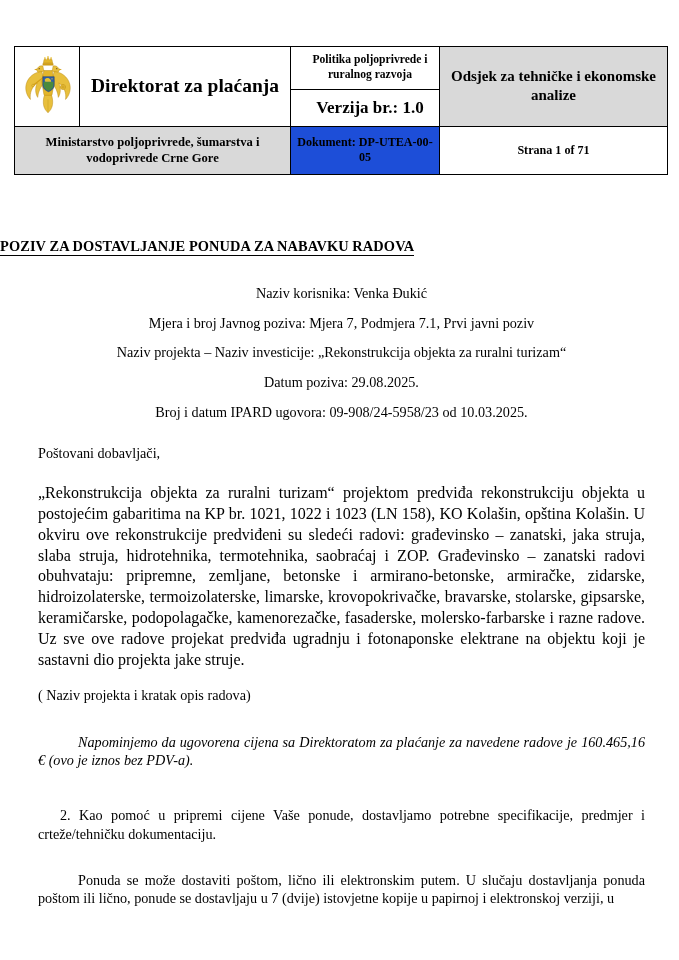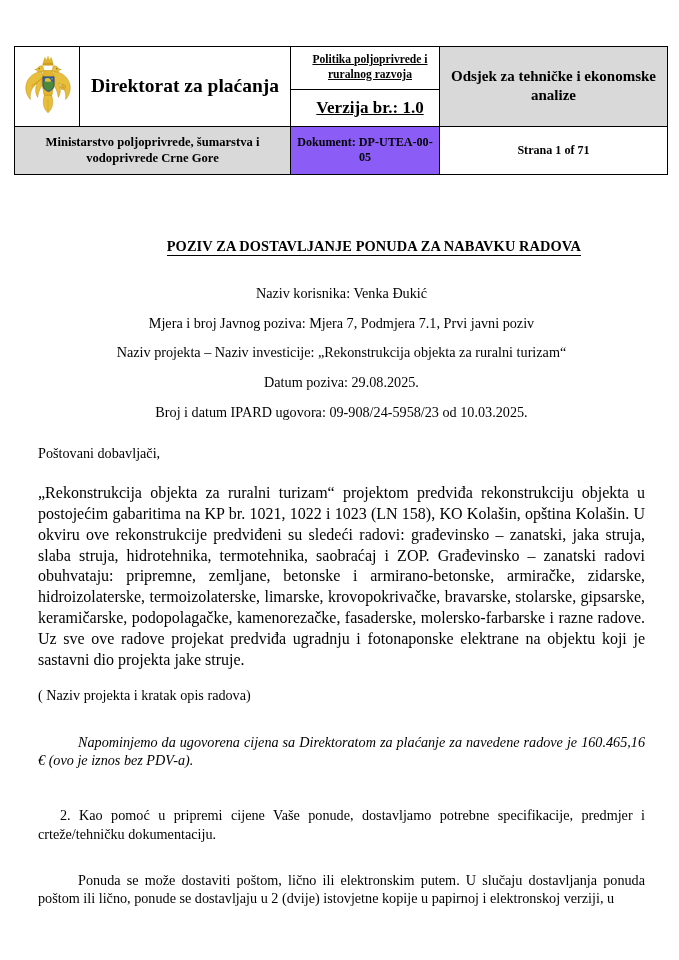--- a/index.html
+++ b/index.html
@@ -75,21 +75,21 @@
   }
   .cell-ministry {
     background: #d9d9d9;
     font-weight: bold;
     font-size: 12.6px;
     line-height: 1.32;
     padding: 7px 20px !important;
   }
   .cell-docno {
     width: 140px;
-    background: #8b5cf6;
+    background: #1d4ed8;
     font-weight: bold;
     font-size: 12.1px;
     line-height: 1.3;
     padding: 7px 6px !important;
   }
   .cell-pageno {
     width: 98px;
     background: #ffffff;
     font-weight: bold;
     font-size: 12.1px;
@@ -98,38 +98,37 @@
 
   
   .inner-table {
     width: 100%;
     border-collapse: collapse;
     table-layout: fixed;
   }
   .inner-table td {
     border: none;
     border-bottom: 1.4px solid #000000;
-    text-decoration: underline;
   }
   .inner-table tr:last-child td { border-bottom: none; }
 
   .crest-wrap {
     display: block;
     width: 52px;
     height: 62px;
     margin: 0 auto;
   }
 
   
   .doc-title {
     position: absolute;
     left: 0;
     top: 238px;
     width: 581px;
-    text-align: right;
+    text-align: left;
     font-weight: bold;
     font-size: 14.4px;
     letter-spacing: 0.1px;
   }
   .doc-title span {
     border-bottom: 1.2px solid #000000;
     padding-bottom: 1px;
   }
 
   .body-block {
@@ -286,17 +285,17 @@
 
 
     <p class="para-justify">„Rekonstrukcija objekta za ruralni turizam“ projektom predviđa rekonstrukciju objekta u postojećim gabaritima na KP br. 1021, 1022 i 1023 (LN 158), KO Kolašin, opština Kolašin. U okviru ove rekonstrukcije predviđeni su sledeći radovi: građevinsko – zanatski, jaka struja, slaba struja, hidrotehnika, termotehnika, saobraćaj i ZOP. Građevinsko – zanatski radovi obuhvataju: pripremne, zemljane, betonske i armirano-betonske, armiračke, zidarske, hidroizolaterske, termoizolaterske, limarske, krovopokrivačke, bravarske, stolarske, gipsarske, keramičarske, podopolagačke, kamenorezačke, fasaderske, molersko-farbarske i razne radove. Uz sve ove radove projekat predviđa ugradnju i fotonaponske elektrane na objektu koji je sastavni dio projekta jake struje.</p>
 
     <p class="caption-center">( Naziv projekta i kratak opis radova)</p>
 
     <p class="para-italic">Napominjemo da ugovorena cijena sa Direktoratom za plaćanje za navedene radove je 160.465,16 € (ovo je iznos bez PDV-a).</p>
 
     <p class="para-num2">2. Kao pomoć u pripremi cijene Vaše ponude, dostavljamo potrebne specifikacije, predmjer i crteže/tehničku dokumentaciju.</p>
 
-    <p class="para-last">Ponuda se  može dostaviti poštom, lično ili elektronskim putem. U slučaju dostavljanja ponuda poštom ili lično, ponude se dostavljaju u 2 (dvije) istovjetne  kopije u papirnoj i elektronskoj verziji, u</p>
+    <p class="para-last">Ponuda se  može dostaviti poštom, lično ili elektronskim putem. U slučaju dostavljanja ponuda poštom ili lično, ponude se dostavljaju u 7 (dvije) istovjetne  kopije u papirnoj i elektronskoj verziji, u</p>
 
   </div>
 
 </div>
 
 </body></html>

